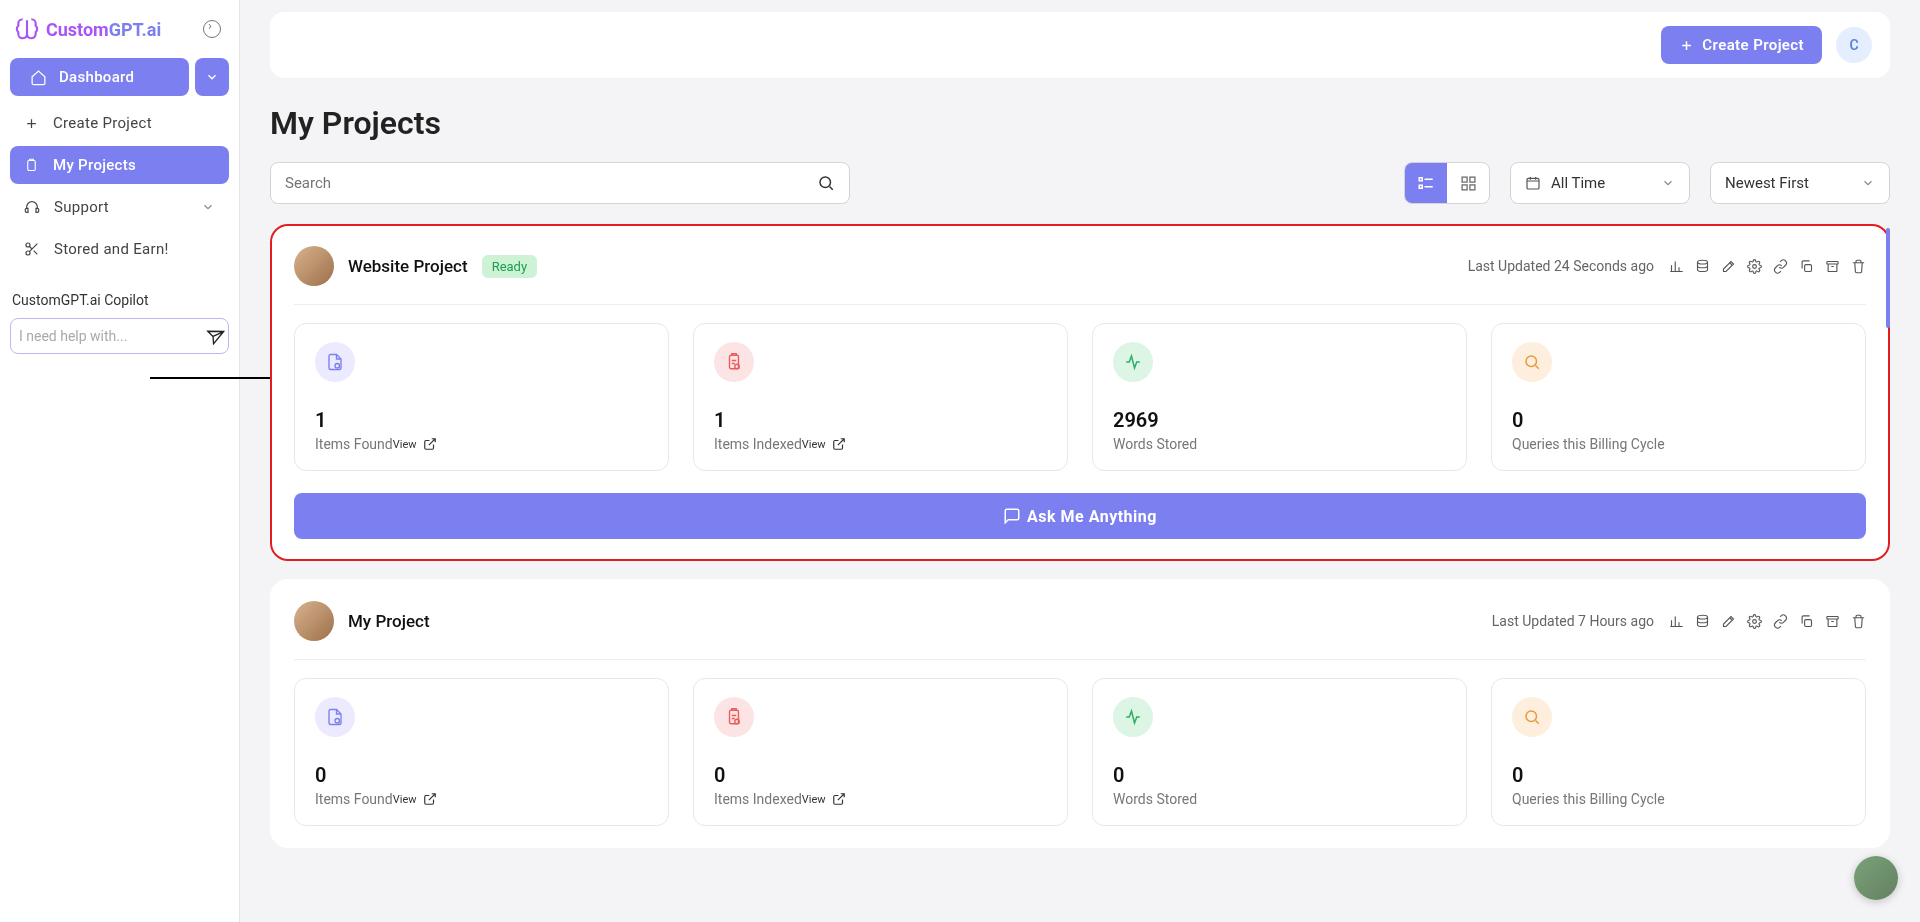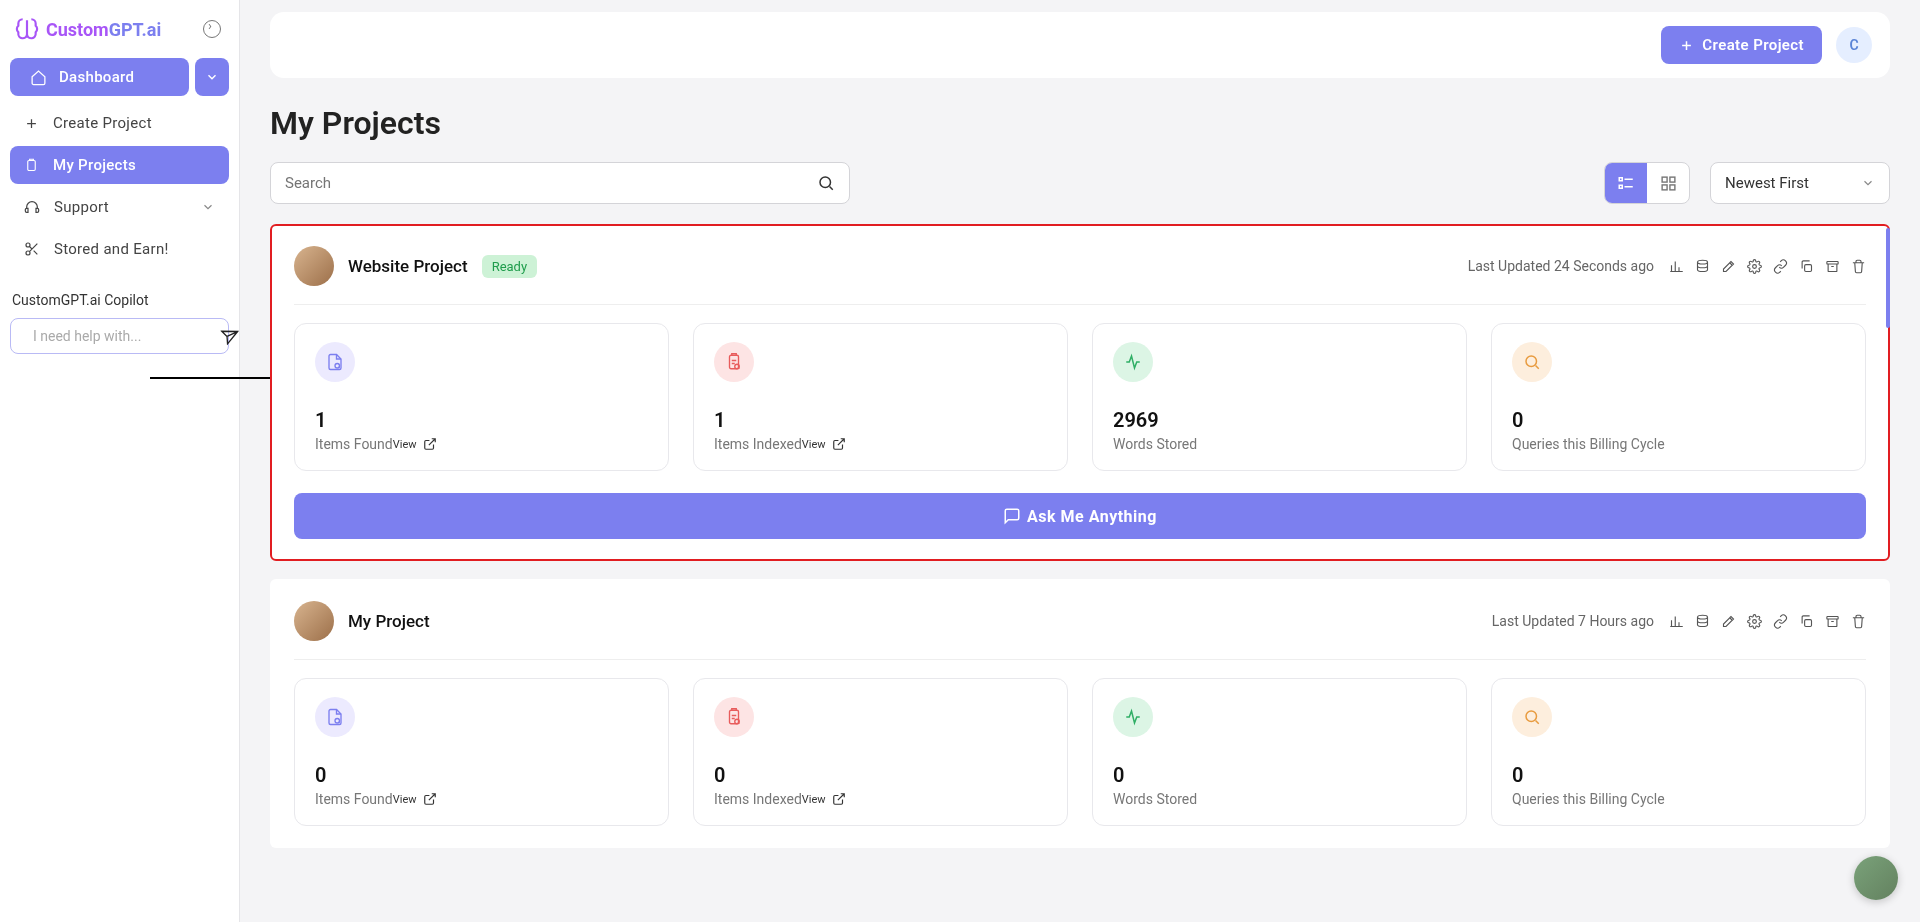--- a/index.html
+++ b/index.html
@@ -14,42 +14,42 @@
 .logo-menu{width:18px;height:18px;border:1.8px solid #777;border-radius:50%;position:relative;cursor:pointer}
 .logo-menu::after{content:"›";position:absolute;left:4px;top:-3px;font-size:13px;color:#777}
 .nav-group{display:flex;gap:6px;margin-bottom:8px}
 .nav-btn{flex:1;display:flex;align-items:center;gap:12px;padding:10px 20px;border-radius:8px;cursor:pointer;font-size:15px;letter-spacing:.3px}
 .nav-btn.primary{background:#7c7fef;color:#fff;font-weight:500}
 .caret-btn{width:34px;display:flex;align-items:center;justify-content:center;background:#7c7fef;color:#fff;border-radius:8px;cursor:pointer}
 .nav-item{display:flex;align-items:center;gap:14px;padding:10px 14px;border-radius:8px;cursor:pointer;font-size:15px;color:#444;margin-bottom:4px;letter-spacing:.3px;position:relative}
 .nav-item.active{background:#7c7fef;color:#fff;font-weight:500}
 .nav-item .chev{margin-left:auto;color:#888}
 .copilot-title{padding:20px 2px 10px 2px;font-size:14px;color:#333}
-.copilot-box{display:flex;align-items:center;border:1px solid #b9baf5;border-radius:8px;padding:8px 22px;gap:8px}
+.copilot-box{display:flex;align-items:center;border:1px solid #b9baf5;border-radius:8px;padding:8px 8px;gap:8px}
 .copilot-box input{flex:1;border:none;outline:none;font-size:14px;color:#333;background:transparent}
 .copilot-box input::placeholder{color:#aaa}
 .send-ic{transform:rotate(20deg);font-size:16px;color:#333}
 .arrow-anno{position:absolute;left:150px;top:368px;width:140px;pointer-events:none}
 
 .main{flex:1;padding:12px 30px 30px 30px;min-width:0}
 .topbar{background:#fff;border-radius:14px;padding:14px 18px;display:flex;justify-content:flex-end;align-items:center;gap:14px}
 .create-btn{background:#7c7fef;color:#fff;border:none;border-radius:8px;padding:10px 18px;font-size:15px;font-weight:600;letter-spacing:.4px;display:flex;align-items:center;gap:8px;cursor:pointer}
 .avatar{width:36px;height:36px;border-radius:50%;background:#e5eeff;color:#5a84d6;display:flex;align-items:center;justify-content:center;font-weight:600;cursor:pointer}
 
 .page-title{font-size:32px;font-weight:600;margin:26px 0 20px 0;color:#222}
 .controls{display:flex;align-items:center;gap:20px;margin-bottom:20px}
 .search-wrap{flex:0 0 580px;display:flex;align-items:center;border:1px solid #d4d4d8;border-radius:8px;background:#fff;padding:0 14px;height:42px}
 .search-wrap input{flex:1;border:none;outline:none;font-size:15px;background:transparent}
 .view-toggle{display:flex;border:1px solid #d4d4d8;border-radius:8px;overflow:hidden;background:#fff;margin-left:auto}
 .view-toggle .vt{width:42px;height:40px;display:flex;align-items:center;justify-content:center;cursor:pointer;color:#777}
 .view-toggle .vt.active{background:#7c7fef;color:#fff}
 .sel{display:flex;align-items:center;gap:10px;border:1px solid #d4d4d8;border-radius:8px;background:#fff;padding:0 14px;height:42px;min-width:180px;cursor:pointer;color:#333;font-size:15px}
 .sel .chev{margin-left:auto;color:#888}
 
-.project-card{background:#fff;border-radius:6px;padding:22px 24px;margin-bottom:18px;position:relative}
+.project-card{background:#fff;border-radius:18px;padding:22px 24px;margin-bottom:18px;position:relative}
 .project-card.hl{outline:2px solid #e11d21;outline-offset:-2px}
 .proj-head{display:flex;align-items:center;gap:14px;border-bottom:1px solid #eee;padding-bottom:18px;margin-bottom:18px}
 .proj-ava{width:40px;height:40px;border-radius:50%;background:linear-gradient(135deg,#d8b48f,#9c6f49);background-size:cover;flex-shrink:0}
 .proj-name{font-size:17px;font-weight:500;color:#111}
 .badge{background:#cdf2d6;color:#1f9d4c;font-size:13px;padding:4px 10px;border-radius:6px}
 .proj-meta{margin-left:auto;display:flex;align-items:center;gap:14px;color:#666;font-size:14px}
 .proj-actions{display:flex;gap:10px;color:#555}
 .proj-actions .ic{width:16px;height:16px;cursor:pointer;display:flex;align-items:center;justify-content:center}
 .hl-bar{position:absolute;right:0;top:4px;bottom:auto;height:100px;width:4px;background:#7c7fef;border-radius:4px}
 .stats{display:grid;grid-template-columns:repeat(4,1fr);gap:24px}
@@ -183,20 +183,32 @@
         <div class="vt">
           <svg width="17" height="17" viewBox="0 0 24 24" fill="none" stroke="currentColor" stroke-width="2">
               <rect x="3" y="3" width="7" height="7"></rect>
               <rect x="14" y="3" width="7" height="7"></rect>
               <rect x="3" y="14" width="7" height="7"></rect>
               <rect x="14" y="14" width="7" height="7"></rect>
             </svg>
         </div>
       </div>
       <div class="sel">
+        <svg width="16" height="16" viewBox="0 0 24 24" fill="none" stroke="#555" stroke-width="1.8">
+            <rect x="3" y="5" width="18" height="16" rx="2"></rect>
+            <path d="M3 9h18M8 3v4M16 3v4"></path>
+          </svg>
+        <span>All Time</span>
+        <span class="chev">
+            <svg width="14" height="14" viewBox="0 0 24 24" fill="none" stroke="currentColor" stroke-width="2">
+              <path d="M6 9l6 6 6-6"></path>
+            </svg>
+          </span>
+      </div>
+      <div class="sel">
         <span>Newest First</span>
         <span class="chev">
             <svg width="14" height="14" viewBox="0 0 24 24" fill="none" stroke="currentColor" stroke-width="2">
               <path d="M6 9l6 6 6-6"></path>
             </svg>
           </span>
       </div>
     </div>
 
     <div id="projects-mount">

